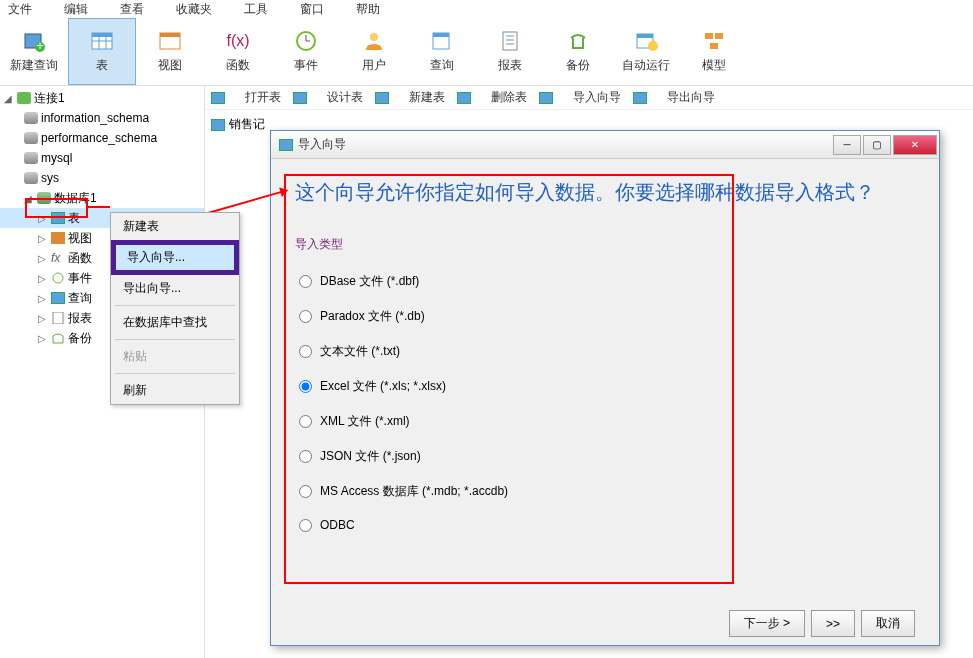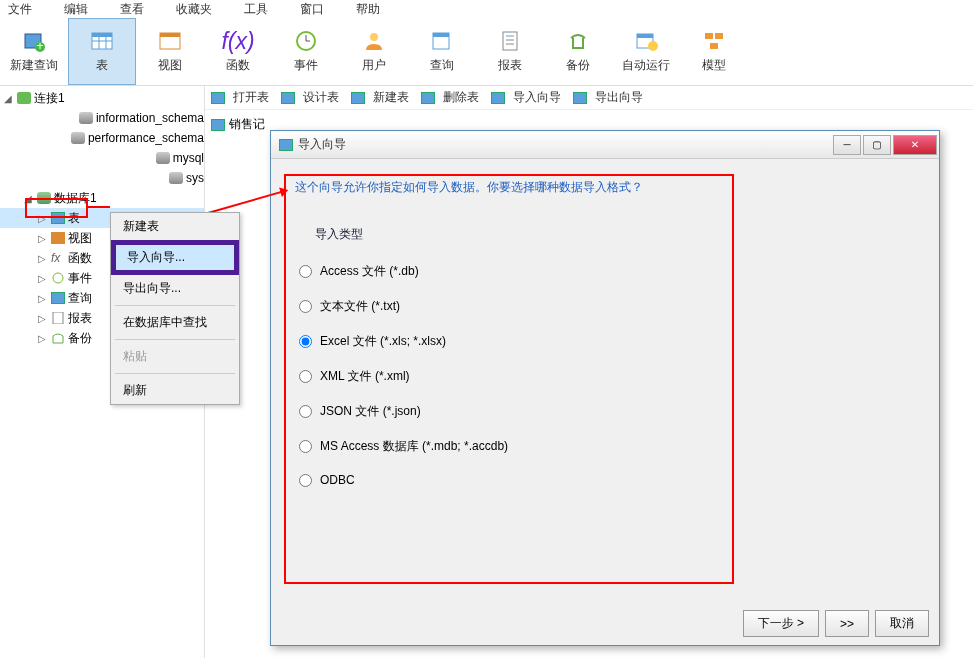--- a/index.html
+++ b/index.html
@@ -11,32 +11,32 @@
     .toolbar { height: 68px; display: flex; border-bottom: 1px solid #ddd; }
     .tool-btn { width: 68px; display: flex; flex-direction: column; align-items: center; justify-content: center; gap: 4px; cursor: pointer; }
     .tool-btn.active { background: #cde4f7; border: 1px solid #7dafd8; }
     .tool-icon { width: 28px; height: 24px; display: flex; align-items: center; justify-content: center; }
     .tool-label { color: #333; }
     
     .main-area { display: flex; height: calc(100% - 86px); }
     .sidebar { width: 205px; border-right: 1px solid #e0e0e0; overflow: auto; padding-top: 2px; }
     .tree-item { display: flex; align-items: center; height: 20px; padding-left: 4px; cursor: pointer; gap: 3px; }
     .tree-item.selected { background: #cce8ff; }
-    .tree-indent-1 { padding-left: 24px; justify-content: flex-end; }
+    .tree-indent-1 { padding-left: 24px; }
     .tree-indent-2 { padding-left: 24px; }
     .tree-indent-3 { padding-left: 38px; }
     .expand-icon { width: 10px; display: inline-block; color: #666; font-size: 10px; }
     
     .content { flex: 1; position: relative; }
     .tabs { height: 24px; display: flex; align-items: center; border-bottom: 1px solid #ddd; padding-left: 6px; gap: 4px; }
     .tab { padding: 3px 10px; border: 1px solid #ddd; border-bottom: none; background: #f5f5f5; cursor: pointer; display: flex; align-items: center; gap: 4px; }
     .tab.active { background: #fff; }
     
     .sub-toolbar { height: 24px; display: flex; align-items: center; padding-left: 6px; gap: 12px; border-bottom: 1px solid #eee; }
-    .sub-tool { display: flex; align-items: center; gap: 8px; cursor: pointer; color: #333; }
+    .sub-tool { display: flex; align-items: center; gap: 20px; cursor: pointer; color: #333; }
     
     .context-menu { position: absolute; left: 110px; top: 212px; width: 130px; background: #f0f0f0; border: 1px solid #aaa; box-shadow: 2px 2px 4px rgba(0,0,0,0.2); z-index: 5; }
     .ctx-item { padding: 5px 12px; cursor: pointer; }
     .ctx-item.highlighted { background: #cce8ff; border: 5px solid #4c1d95; padding: 4px 11px; }
     .ctx-divider { height: 1px; background: #ccc; margin: 3px 4px; }
     
     .highlight-box-1 { position: absolute; border: 2px solid red; z-index: 3; }
     .hb-table { left: 25px; top: 198px; width: 63px; height: 20px; }
     .hb-import { left: 112px; top: 242px; width: 80px; height: 18px; }
     .hb-dialog { left: 284px; top: 174px; width: 450px; height: 410px; }
@@ -47,26 +47,26 @@
     .arrow2::after { content: ""; position: absolute; right: -6px; top: -4px; border-left: 8px solid red; border-top: 5px solid transparent; border-bottom: 5px solid transparent; }
     
     .dialog { position: absolute; left: 270px; top: 130px; width: 670px; height: 516px; background: #f0f0f0; border: 1px solid #5a8cb5; box-shadow: 3px 3px 8px rgba(0,0,0,0.3); z-index: 2; }
     .dialog-title-bar { height: 28px; background: linear-gradient(#fff, #e8e8e8); display: flex; align-items: center; justify-content: space-between; padding: 0 0 0 8px; border-bottom: 1px solid #ccc; }
     .dialog-title { display: flex; align-items: center; gap: 5px; color: #333; }
     .dialog-controls { display: flex; }
     .dlg-btn { width: 28px; height: 20px; display: flex; align-items: center; justify-content: center; border: 1px solid #aaa; background: linear-gradient(#f8f8f8,#e0e0e0); margin-right: 2px; font-size: 10px; cursor: pointer; }
     .dlg-btn.close { background: linear-gradient(#e68,#c23); color: #fff; width: 44px; }
     
     .dialog-body { padding: 20px 24px; height: calc(100% - 64px); }
-    .dialog-heading { color: #2060c0; font-size: 12px; margin-bottom: 30px; }
-    .fieldset-label { color: #0f172a; margin-bottom: 20px; margin-left: 20px; }
+    .dialog-heading { color: #2060c0; font-size: 20px; margin-bottom: 30px; }
+    .fieldset-label { color: #701a75; margin-bottom: 20px; }
     .radio-row { display: flex; align-items: center; gap: 8px; margin-bottom: 18px; padding-left: 4px; }
     .radio-row input { margin: 0; }
     
-    .dialog-footer { position: absolute; bottom: 8px; right: 10px; display: flex; gap: 6px; }
+    .dialog-footer { position: absolute; bottom: 8px; right: 24px; display: flex; gap: 6px; }
     .footer-btn { padding: 4px 14px; border: 1px solid #999; background: linear-gradient(#fdfdfd,#e5e5e5); cursor: pointer; }
     
     .cyl-icon { display: inline-block; width: 14px; height: 12px; background: linear-gradient(#9c9,#595); border-radius: 3px; }
     .cyl-icon.gray { background: linear-gradient(#ccc,#888); }
     .grid-icon-sm { display: inline-block; width: 14px; height: 12px; background: #5aa0db; border: 1px solid #2a6; position: relative; }
   </style>
 </head>
 <body>
 
 <div class="menu-bar">
@@ -106,21 +106,21 @@
     <div class="tool-icon">
         <svg width="26" height="22">
           <rect x="3" y="3" width="20" height="16" fill="#fff" stroke="#d83"></rect>
           <rect x="3" y="3" width="20" height="4" fill="#d83"></rect>
         </svg>
       </div>
     <span class="tool-label">视图</span>
   </div>
   <div class="tool-btn">
     <div class="tool-icon">
-        <span style="font-style:italic;font-size:23px;color:#6d28d9">f(x)</span>
+        <span style="font-size:16px;color:#be185d">f(x)</span>
       </div>
     <span class="tool-label">函数</span>
   </div>
   <div class="tool-btn">
     <div class="tool-icon">
         <svg width="24" height="24">
           <circle cx="12" cy="12" r="9" fill="none" stroke="#7b3" stroke-width="2"></circle>
           <line x1="12" y1="12" x2="12" y2="6" stroke="#555"></line>
           <line x1="12" y1="12" x2="16" y2="12" stroke="#555"></line>
         </svg>
@@ -323,21 +323,25 @@
       <div class="dlg-btn">▢</div>
       <div class="dlg-btn close">✕</div>
     </div>
   </div>
   <div class="dialog-body">
     <div class="dialog-heading">这个向导允许你指定如何导入数据。你要选择哪种数据导入格式？</div>
     <div class="fieldset-label">导入类型</div>
     <div>
       <label class="radio-row">
           <input type="radio" name="ft" style="">
-          <span>Access 文件 (*.db)</span>
+          <span>DBase 文件 (*.dbf)</span>
+        </label>
+      <label class="radio-row">
+          <input type="radio" name="ft" style="">
+          <span>Paradox 文件 (*.db)</span>
         </label>
       <label class="radio-row">
           <input type="radio" name="ft" style="">
           <span>文本文件 (*.txt)</span>
         </label>
       <label class="radio-row">
           <input type="radio" name="ft" checked="" style="">
           <span>Excel 文件 (*.xls; *.xlsx)</span>
         </label>
       <label class="radio-row">

